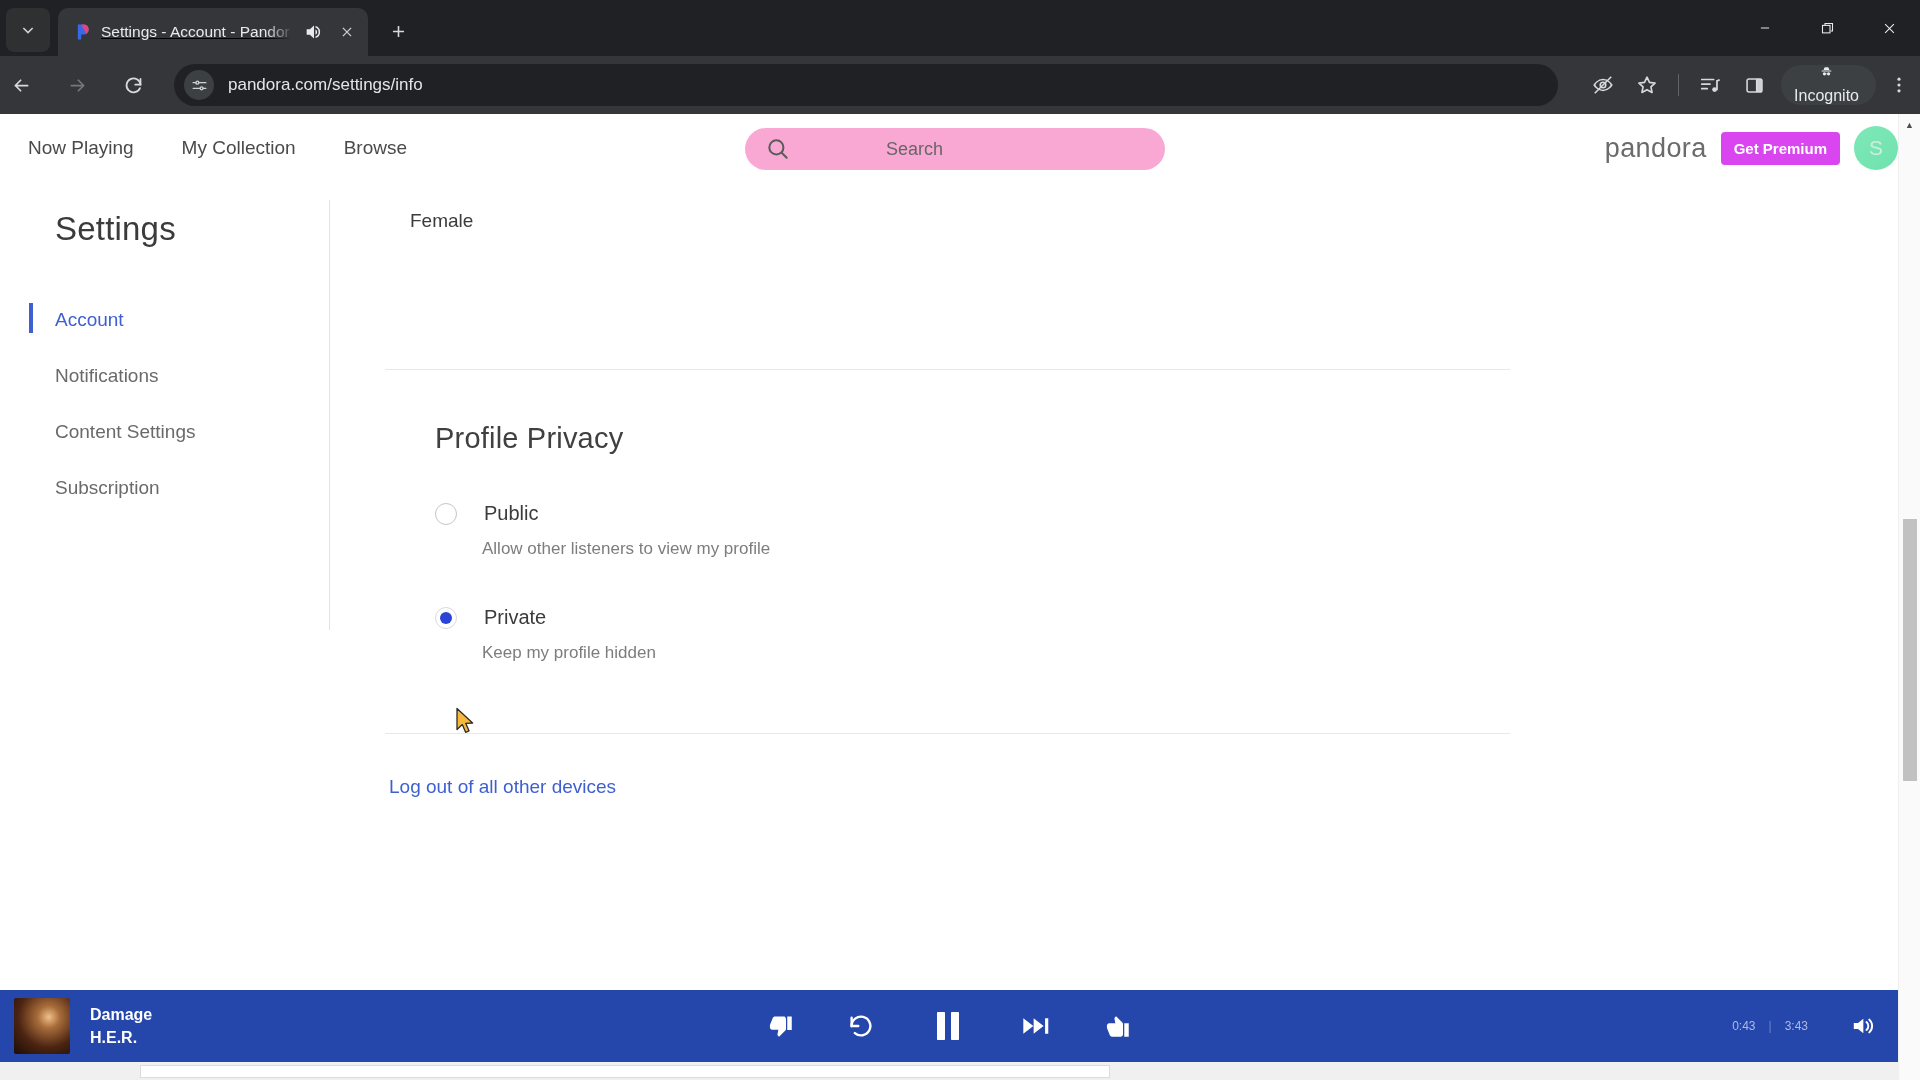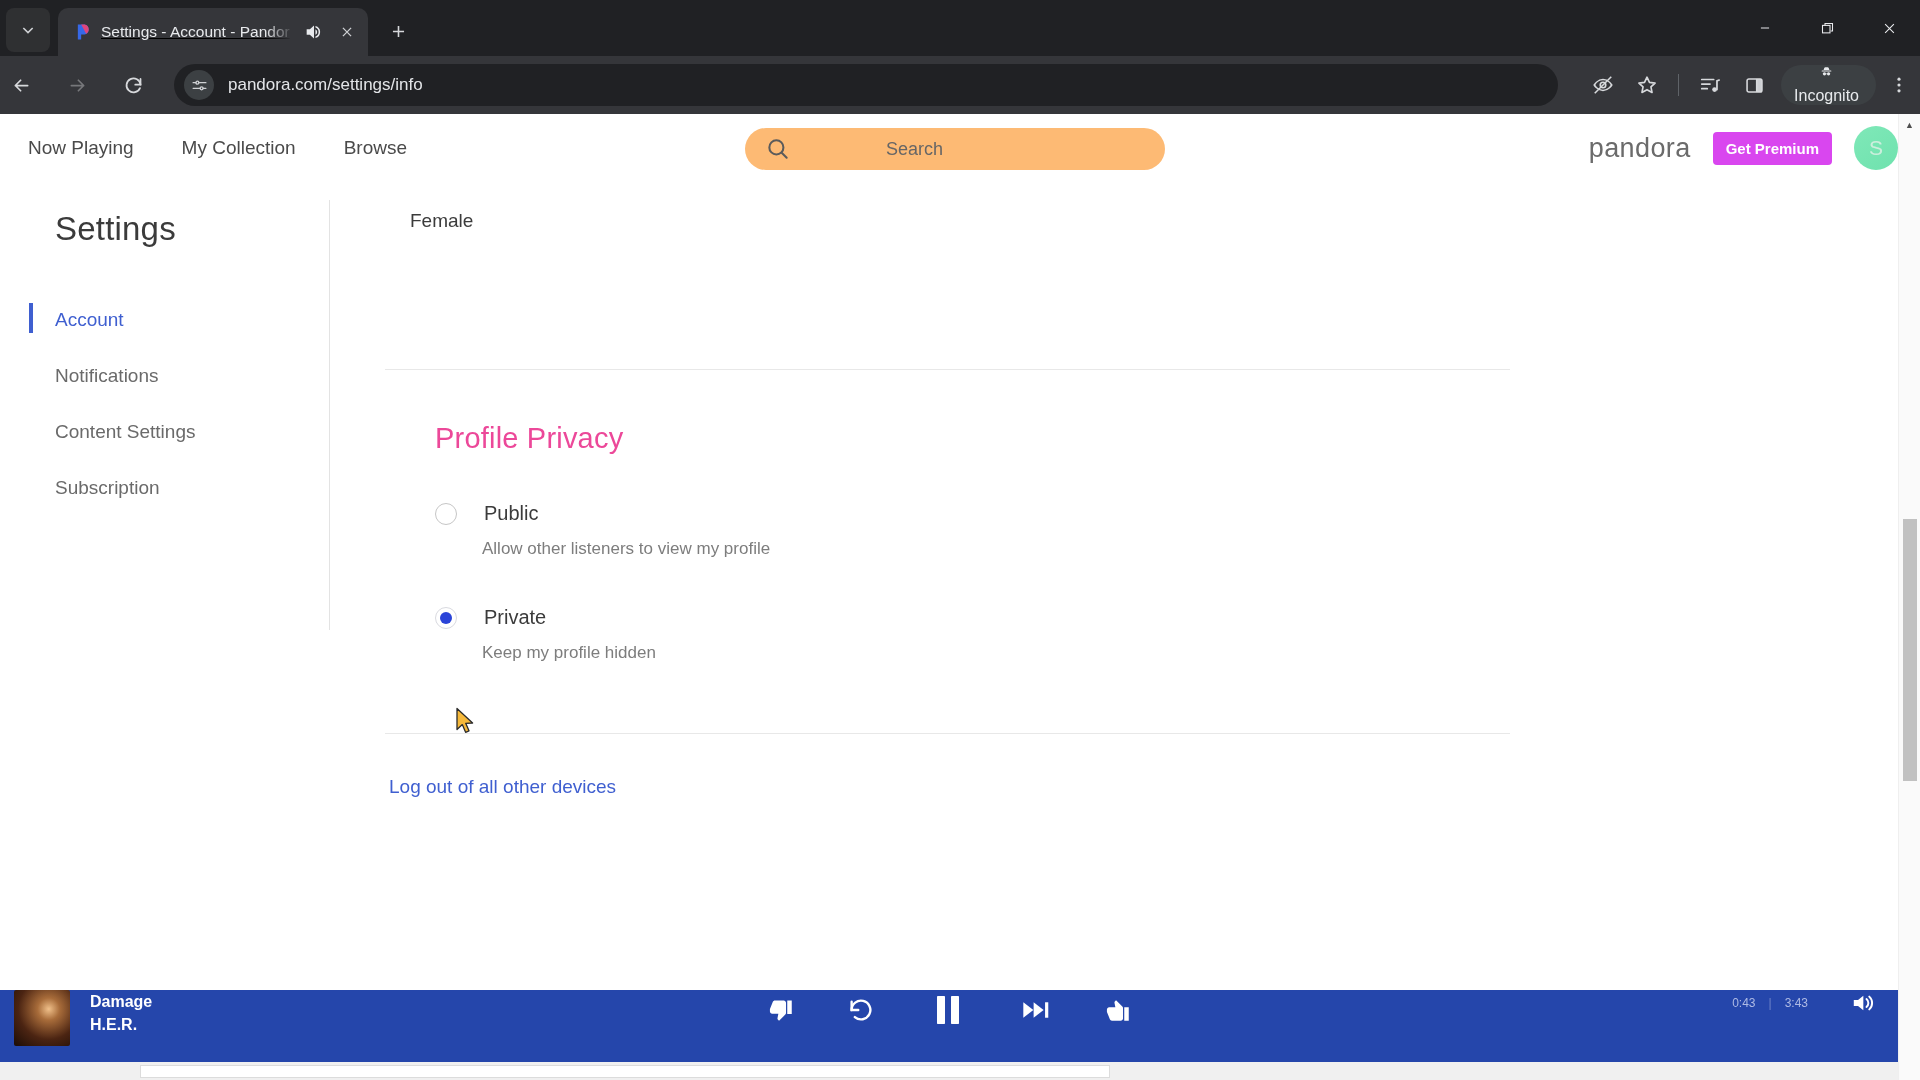--- a/index.html
+++ b/index.html
@@ -80,28 +80,28 @@
   
   .pnav {
     height:68px; background:#fff; display:flex; align-items:center;
     padding:0 0 0 28px; position:relative;
   }
   .pnav-link {
     font-size:19px; color:#4a4a4a; margin-right:48px; white-space:nowrap;
   }
   .psearch {
     position:absolute; left:745px; top:14px; width:420px; height:42px;
-    background:#fdba74; border-radius:21px; display:flex; align-items:center;
+    background:#f9a8d4; border-radius:21px; display:flex; align-items:center;
     padding-left:20px;
   }
   .psearch-icon { color:#5b5b5b; width:26px; height:26px; flex:none; }
   .psearch-text { color:#666; font-size:18px; margin-left:95px; }
   .pnav-right {
     position:absolute; right:22px; top:0; height:68px; display:flex;
-    align-items:center; gap:22px;
+    align-items:center; gap:14px;
   }
   .plogo { font-size:27px; color:#6b6b6b; letter-spacing:.4px; }
   .premium-btn {
     background:#d946ef; color:#fff; font-size:15px; font-weight:bold;
     border-radius:4px; padding:8px 13px; white-space:nowrap;
   }
   .avatar {
     width:44px; height:44px; border-radius:50%;
     background:linear-gradient(145deg,#7fe8b8,#6fe2ae);
     color:#cdeedd; font-size:21px; display:flex; align-items:center; justify-content:center;
@@ -123,21 +123,21 @@
   .side-item.active { color:#3f5fd0; }
   .side-item.active:before {
     content:""; position:absolute; left:-26px; top:11px; width:4px; height:30px; background:#3f5fd0;
   }
 
   .content { flex:1; padding:0 0 0 80px; position:relative; }
   .gender-val { font-size:19px; color:#3b3b3b; padding-top:28px; }
   .hr { height:1px; background:#e8e8e8; width:1125px; margin-left:-25px; }
   .hr.one { margin-top:137px; }
   .hr.two { margin-top:70px; }
-  .sec-title { font-size:29px; font-weight:400; color:#ec4899; margin:52px 8px 0 25px; letter-spacing:.2px; }
+  .sec-title { font-size:29px; font-weight:400; color:#404040; margin:52px 8px 0 25px; letter-spacing:.2px; }
 
   .radio-row { display:flex; align-items:center; margin:47px 0 0 25px; }
   .radio {
     width:22px; height:22px; border-radius:50%; border:1.6px solid #c6c6c6;
     background:#fff; flex:none; display:flex; align-items:center; justify-content:center;
   }
   .radio.checked { border-color:#d9dae0; }
   .radio.checked:after {
     content:""; width:12px; height:12px; border-radius:50%; background:#2b44d8; display:block;
   }
@@ -164,21 +164,21 @@
     background:#f0f0f0; z-index:33;
   }
   .hs-thumb {
     position:absolute; left:140px; top:3px; width:970px; height:13px; background:#fff;
     border:1px solid #dcdcdc;
   }
 
   
   .player {
     position:absolute; left:0; bottom:18px; width:1898px; height:72px;
-    background:#2546ab; display:flex; z-index:32;
+    background:#2546ab; display:flex; align-items:center; z-index:32;
   }
   .pl-art { width:56px; height:56px; margin-left:14px; flex:none; overflow:hidden; border-radius:2px;
     background:radial-gradient(circle at 62% 34%, #f0c08a 0%, #a86c3a 22%, #4b2412 60%, #1b0c06 100%); }
   .pl-meta { margin-left:20px; line-height:1.45; }
   .pl-title { color:#fff; font-size:16px; font-weight:bold; }
   .pl-artist { color:#fff; font-size:16px; font-weight:bold; }
   .pl-controls {
     position:absolute; left:50%; transform:translateX(-50%);
     display:flex; align-items:center; gap:52px; color:#fff;
   }

